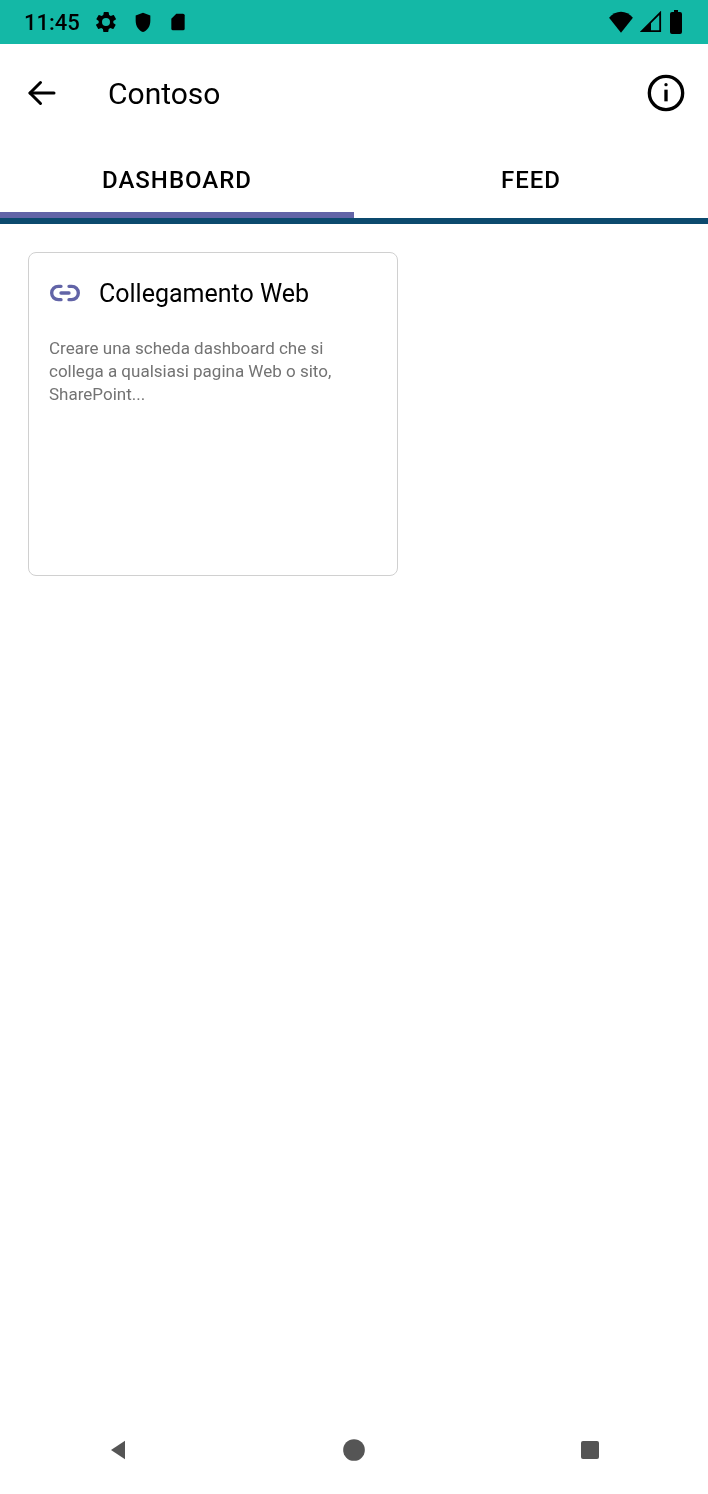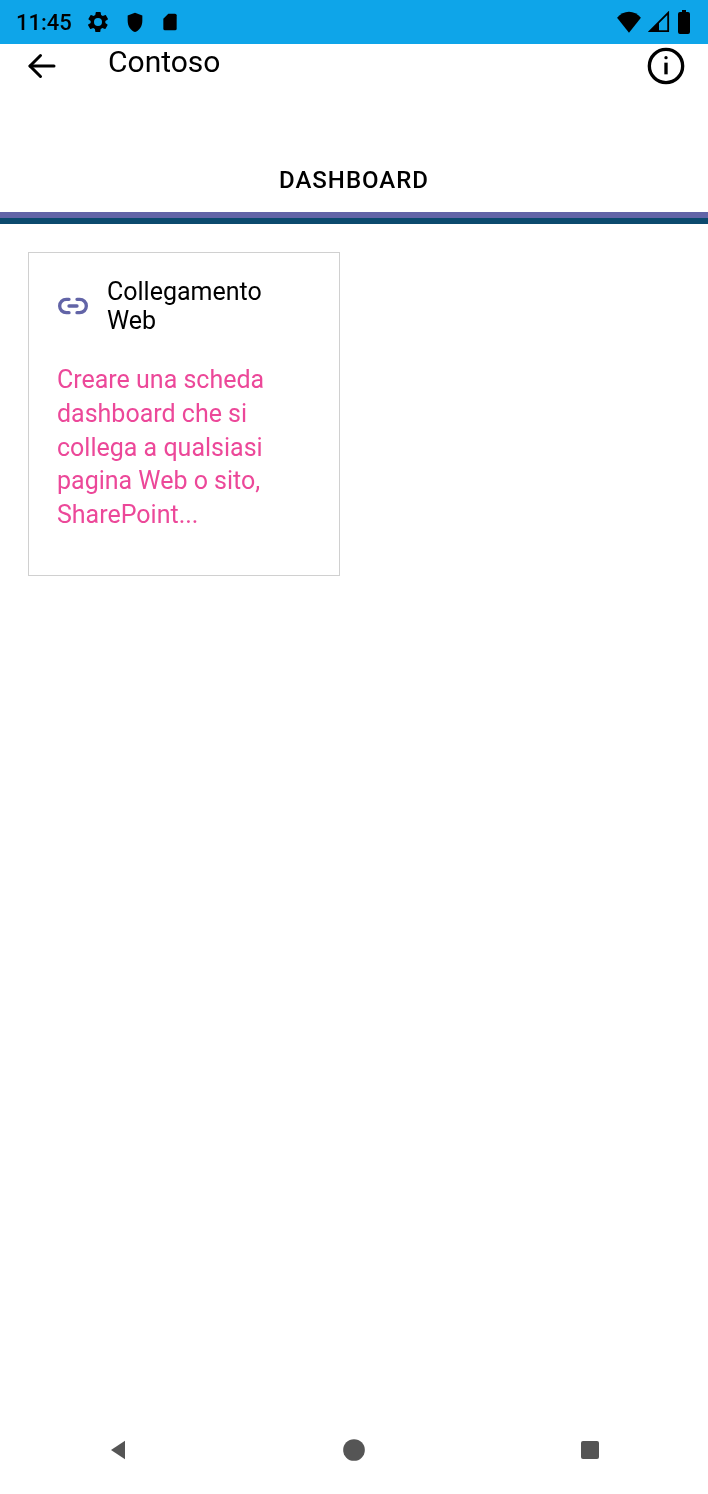--- a/index.html
+++ b/index.html
@@ -10,40 +10,41 @@
       font-family: -apple-system, BlinkMacSystemFont, 'Segoe UI', Roboto, sans-serif;
       display: flex;
       flex-direction: column;
       overflow: hidden;
     }
     .status-bar {
       height: 44px;
       display: flex;
       align-items: center;
       justify-content: space-between;
-      padding: 0 16px;
-      background: #0ea5e9;
+      padding: 0 24px;
+      background: #14b8a6;
       font-size: 22px;
       font-weight: 500;
     }
     .status-left {
       display: flex;
       align-items: center;
       gap: 14px;
     }
     .status-right {
       display: flex;
       align-items: center;
       gap: 6px;
     }
     .status-time { color: #000; }
     .status-icon { display: inline-flex; align-items: center; }
     .app-header {
       height: 98px;
       display: flex;
+      align-items: center;
       padding: 0 20px;
       background: #ffffff;
     }
     .back-btn {
       width: 44px;
       height: 44px;
       display: flex;
       align-items: center;
       justify-content: center;
       cursor: pointer;
@@ -88,46 +89,46 @@
       right: 0;
       height: 6px;
       background: #6264a7;
     }
     .content {
       flex: 1;
       padding: 28px;
       background: #ffffff;
     }
     .card {
-      width: 312px;
+      width: 370px;
       height: 324px;
       border: 1px solid #d0d0d0;
-      border-radius: 0;
-      padding: 24px 28px;
+      border-radius: 8px;
+      padding: 24px 20px;
       cursor: pointer;
     }
     .card-header {
       display: flex;
       align-items: center;
       gap: 18px;
       margin-bottom: 28px;
     }
     .card-icon {
       display: flex;
       align-items: center;
     }
     .card-title {
       font-size: 25px;
       font-weight: 400;
       color: #000;
     }
     .card-body {
-      font-size: 25px;
+      font-size: 17px;
       line-height: 1.35;
-      color: #ec4899;
+      color: #737373;
       margin-top: 24px;
     }
     .nav-bar {
       height: 88px;
       display: flex;
       align-items: center;
       justify-content: space-around;
       background: #ffffff;
     }
     .nav-btn {
@@ -194,20 +195,23 @@
         <circle cx="12" cy="12" r="10"></circle>
         <line x1="12" y1="10" x2="12" y2="17"></line>
         <circle cx="12" cy="7" r="1" fill="#000" stroke="none"></circle>
       </svg>
   </div>
 </div>
 
 <div class="tabs">
   <div class="tab active">
     <span>DASHBOARD</span>
+  </div>
+  <div class="tab">
+    <span>FEED</span>
   </div>
 </div>
 
 <div class="content">
   <div class="card">
     <div class="card-header">
       <span class="card-icon">
         <svg width="32" height="32" viewBox="0 0 24 24" fill="none" stroke="#6264a7" stroke-width="2.5" stroke-linecap="round" stroke-linejoin="round">
             <path d="M9 12h6"></path>
             <path d="M15 7h2a5 5 0 010 10h-2"></path>

